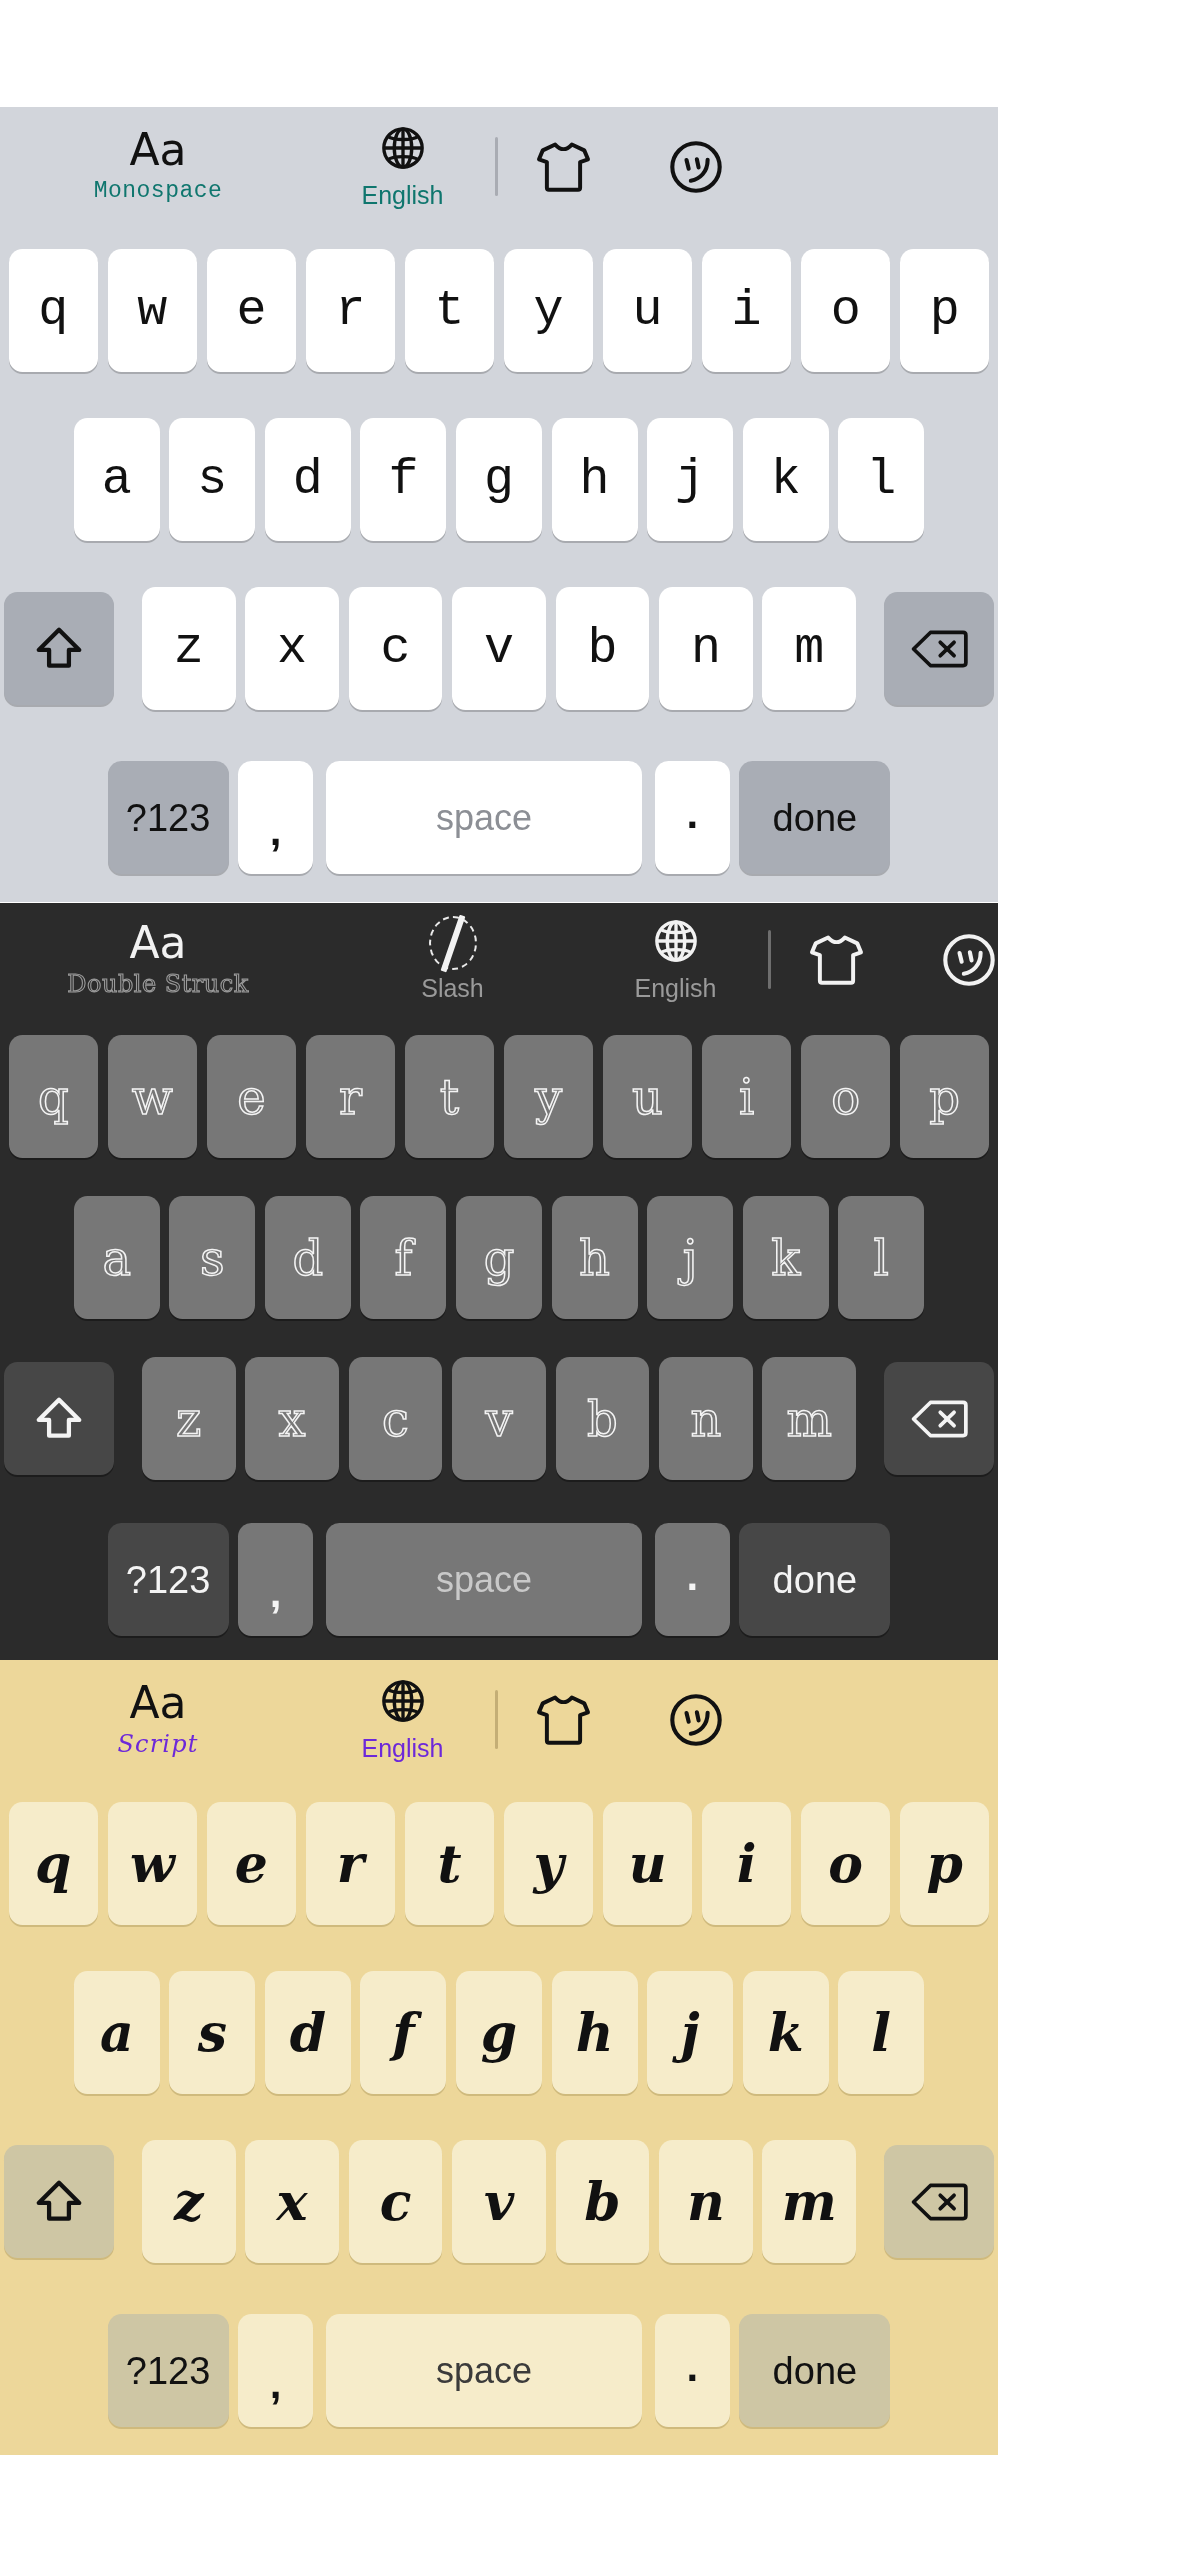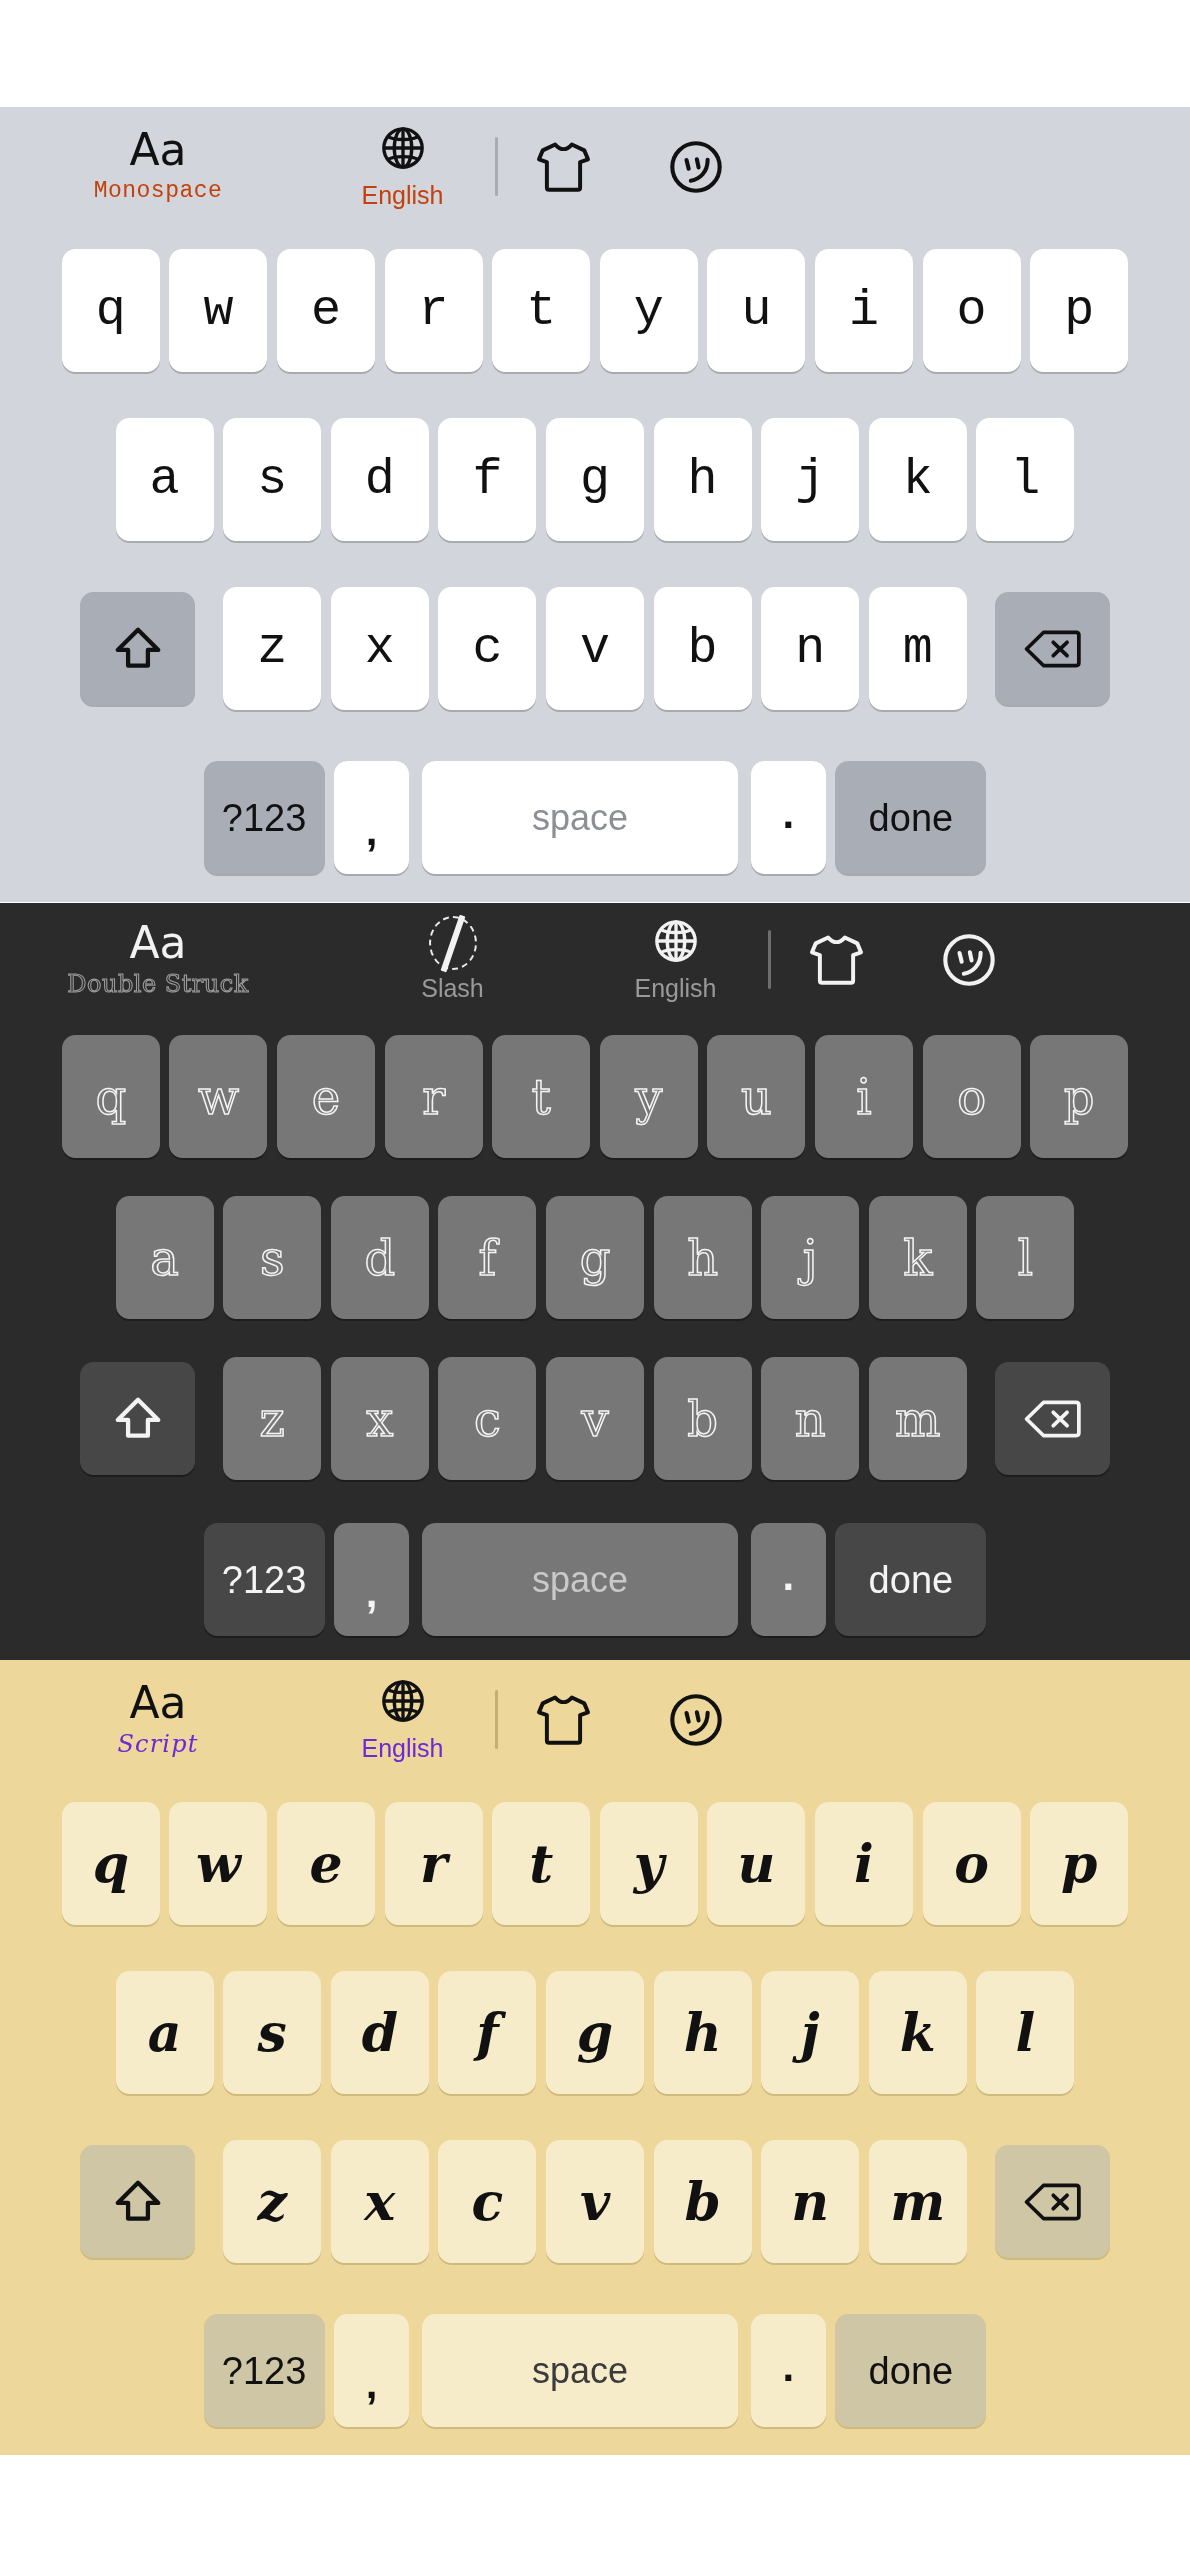--- a/index.html
+++ b/index.html
@@ -16,21 +16,21 @@
     position: relative;
     width: 1190px;
     height: 2576px;
     background: #ffffff;
   }
 
   
   .kb {
     position: absolute;
     left: 0;
-    width: 1190px;
+    width: 998px;
     display: flex;
     flex-direction: column;
     justify-content: space-between;
   }
 
   .kb-light { top: 107px;  height: 795px;  background: #d2d5db; }
   .kb-dark  { top: 903px;  height: 757px;  background: #2b2b2b; }
   .kb-cream { top: 1660px; height: 795px;  background: #edd79a; }
 
   
@@ -65,21 +65,21 @@
     font-weight: 400;
   }
   .kb-dark .tb-glyph { color: #f2f2f2; }
 
   .tb-label {
     font-size: 25px;
     line-height: 29px;
     color: #8a8d93;
     white-space: nowrap;
   }
-  .kb-light .tb-label { color: #c2410c; }
+  .kb-light .tb-label { color: #0f766e; }
   .kb-dark  .tb-label { color: #9a9a9a; }
   .kb-cream .tb-label { color: #6d28d9; }
 
   
   .lbl-mono   { font-family: "Liberation Mono", monospace; font-size: 23px; letter-spacing: 0.5px;}
   .lbl-double { font-family: "DejaVu Serif", serif; font-size: 24px; letter-spacing: 0.5px;
                 color: transparent !important;
                 -webkit-text-stroke: 1.1px #9a9a9a; }
   .lbl-script { font-family: "DejaVu Serif", serif; font-style: italic; font-size: 24px;
                 letter-spacing: 1.2px; }

